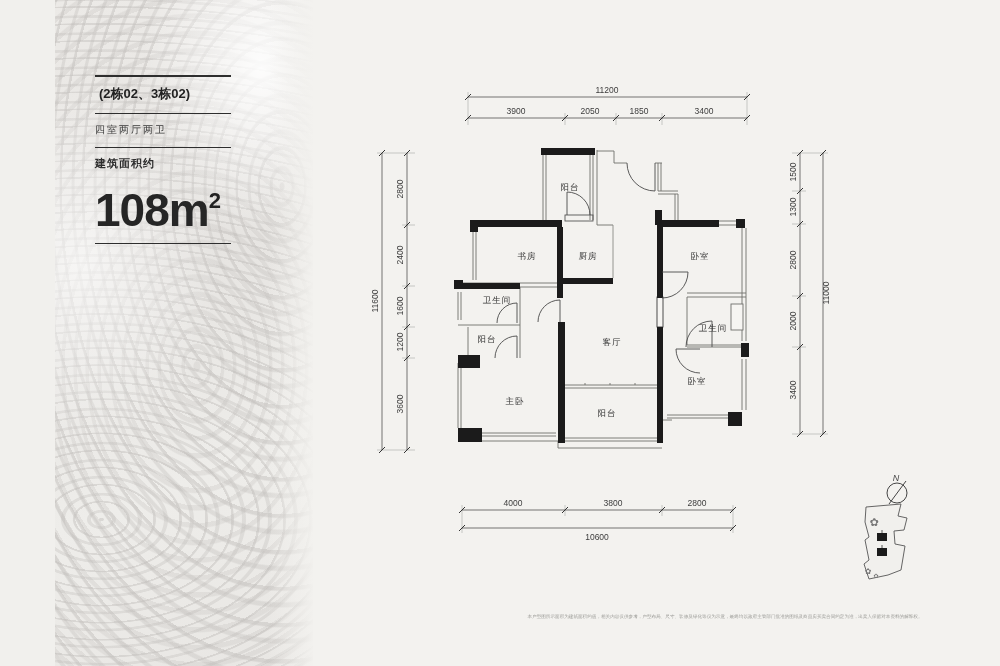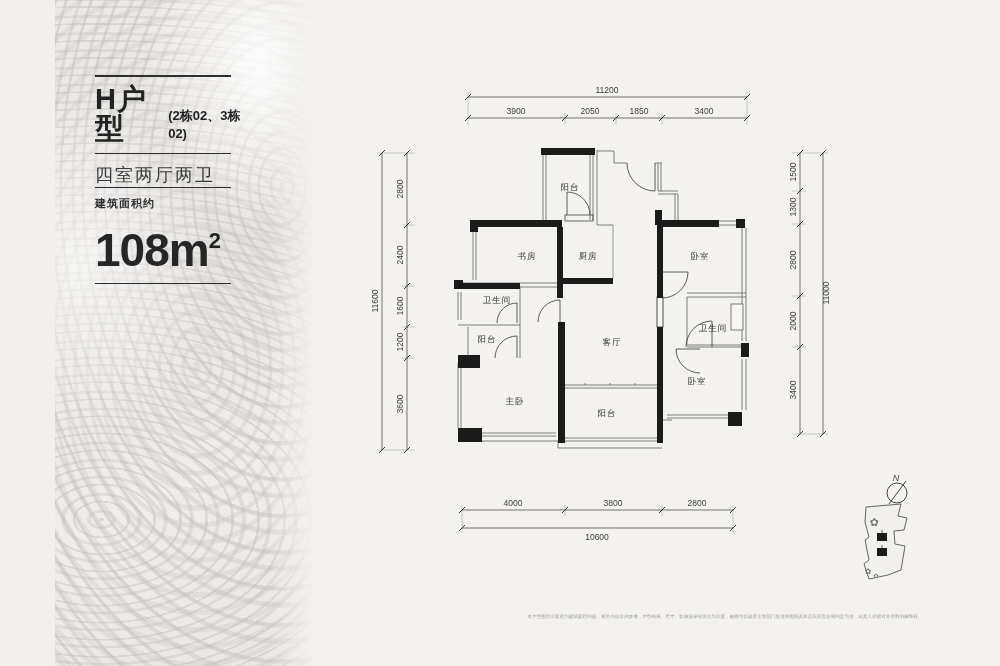--- a/index.html
+++ b/index.html
@@ -15,21 +15,21 @@
       repeating-radial-gradient(ellipse 400px 580px at 55% 55%, rgba(203,200,197,.35) 0 3px, rgba(255,255,255,0) 4px 12px),
       linear-gradient(160deg,#eceae7 0%,#e6e4e1 40%,#eeedea 70%,#e8e6e3 100%);}
   .marble-fade{position:absolute;left:268px;top:0;width:48px;height:666px;
       background:linear-gradient(90deg, rgba(243,242,239,0), #f3f2ef);}
   .panel{position:absolute;left:95px;top:75px;width:150px;color:#222;}
   .rule{border:none;border-top:2px solid #2e2e2e;margin:0;width:136px;}
   .rule.thin{border-top-width:1.5px;}
   .title-row{display:flex;align-items:flex-end;margin:8px 0 10px 0;}
   .title{font-size:29px;font-weight:700;letter-spacing:1px;line-height:1;}
   .title-note{font-size:13px;font-weight:700;margin-left:4px;line-height:1.4;}
-  .subtitle{font-size:18px;color:#3a3a3a;letter-spacing:2px;margin:9px 0 0 0;}
+  .subtitle{font-size:10px;color:#3a3a3a;letter-spacing:2px;margin:9px 0 10px 0;}
   .area-label{font-size:11px;font-weight:700;letter-spacing:1px;margin:8px 0 16px 0;color:#2e2e2e;}
   .area-row{line-height:1;margin:0 0 10px 0;}
   .area-value{font-size:46px;font-weight:700;letter-spacing:-1px;color:#262626;}
   .area-sup{font-size:22px;font-weight:700;vertical-align:18px;}
   svg text{font-family:"Liberation Sans","DejaVu Sans",sans-serif;}
   .dim{font-size:8.5px;fill:#3c3c3c;}
   .room{font-size:8.5px;fill:#333;letter-spacing:1px;}
   .disc{font-size:4.6px;fill:#9b9b97;}
   .north{font-size:9px;fill:#444;font-style:italic;}
   .flower{fill:#777;}
@@ -37,21 +37,20 @@
 </head>
 <body>
 
 <div class="left-strip"></div>
 <div class="marble"></div>
 <div class="marble-fade"></div>
 
 <div class="panel">
   <hr class="rule">
   <div class="title-row">
-    <span class="title">H户型</span>
     <span class="title-note">(2栋02、3栋02)</span>
   </div>
   <hr class="rule thin">
   <div class="subtitle">四室两厅两卫</div>
   <hr class="rule thin">
   <div class="area-label">建筑面积约</div>
   <div class="area-row"><span class="area-value">108m</span><span class="area-sup">2</span></div>
   <hr class="rule thin">
 </div>
 

